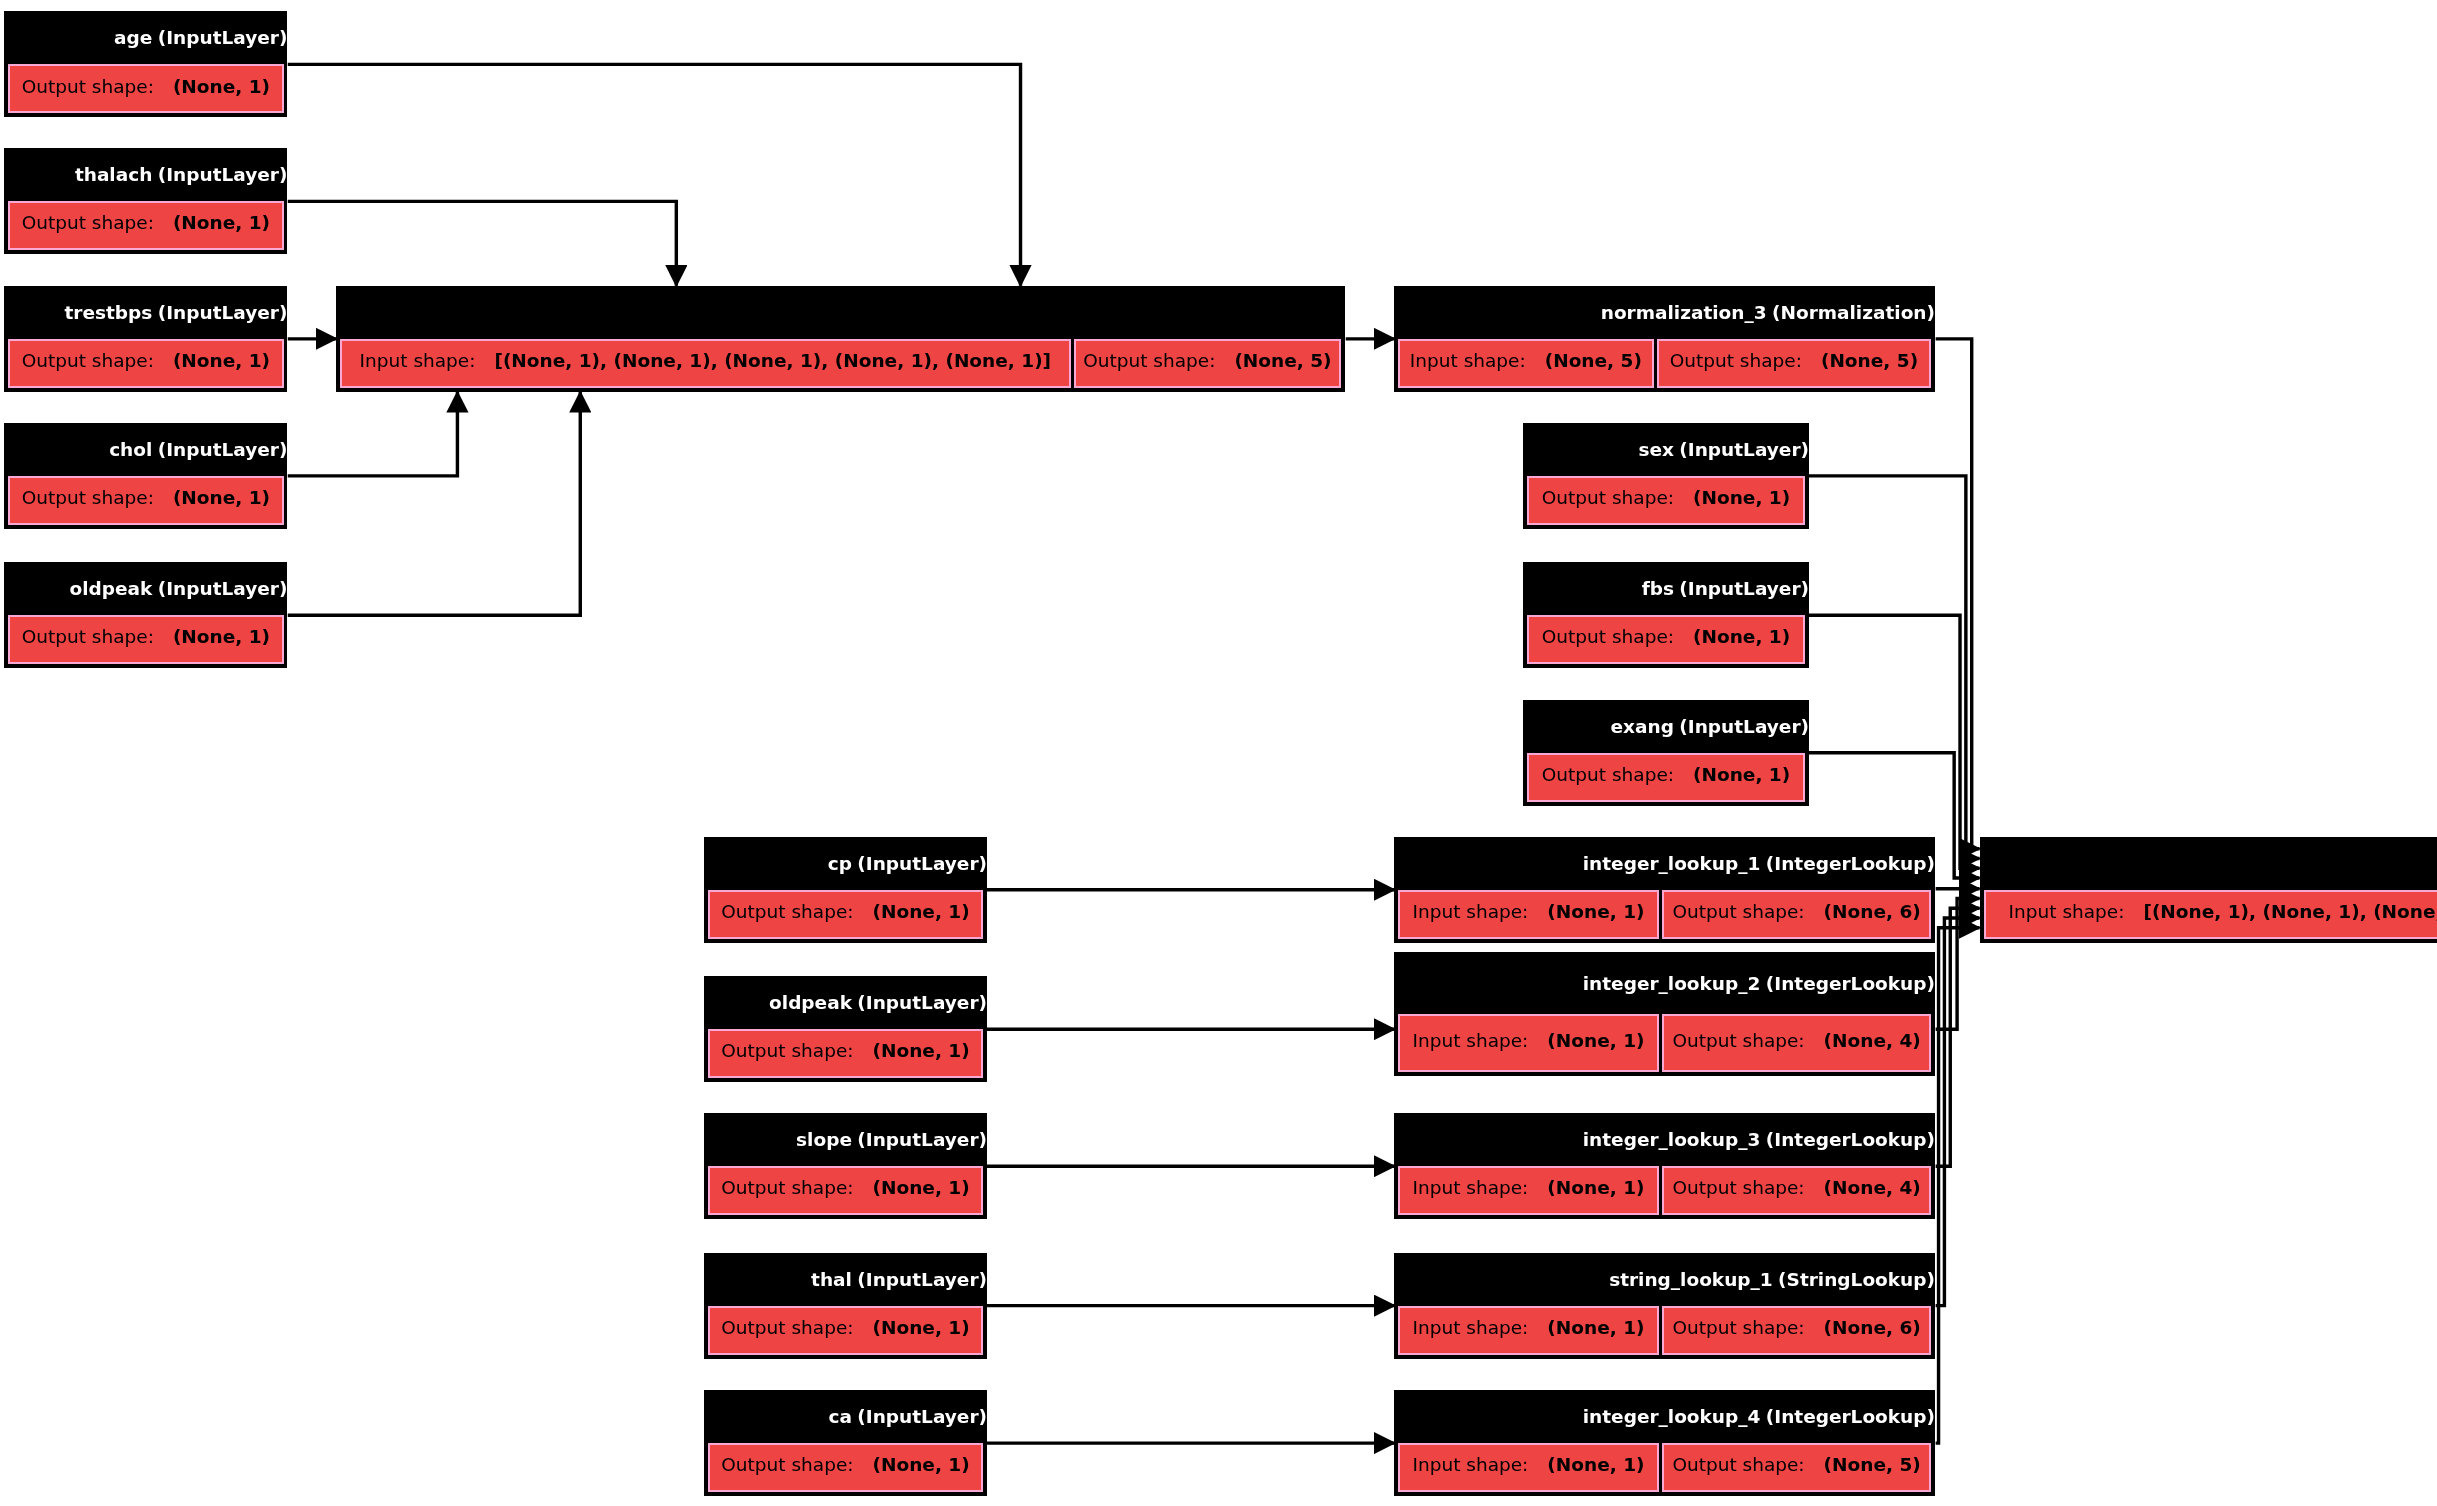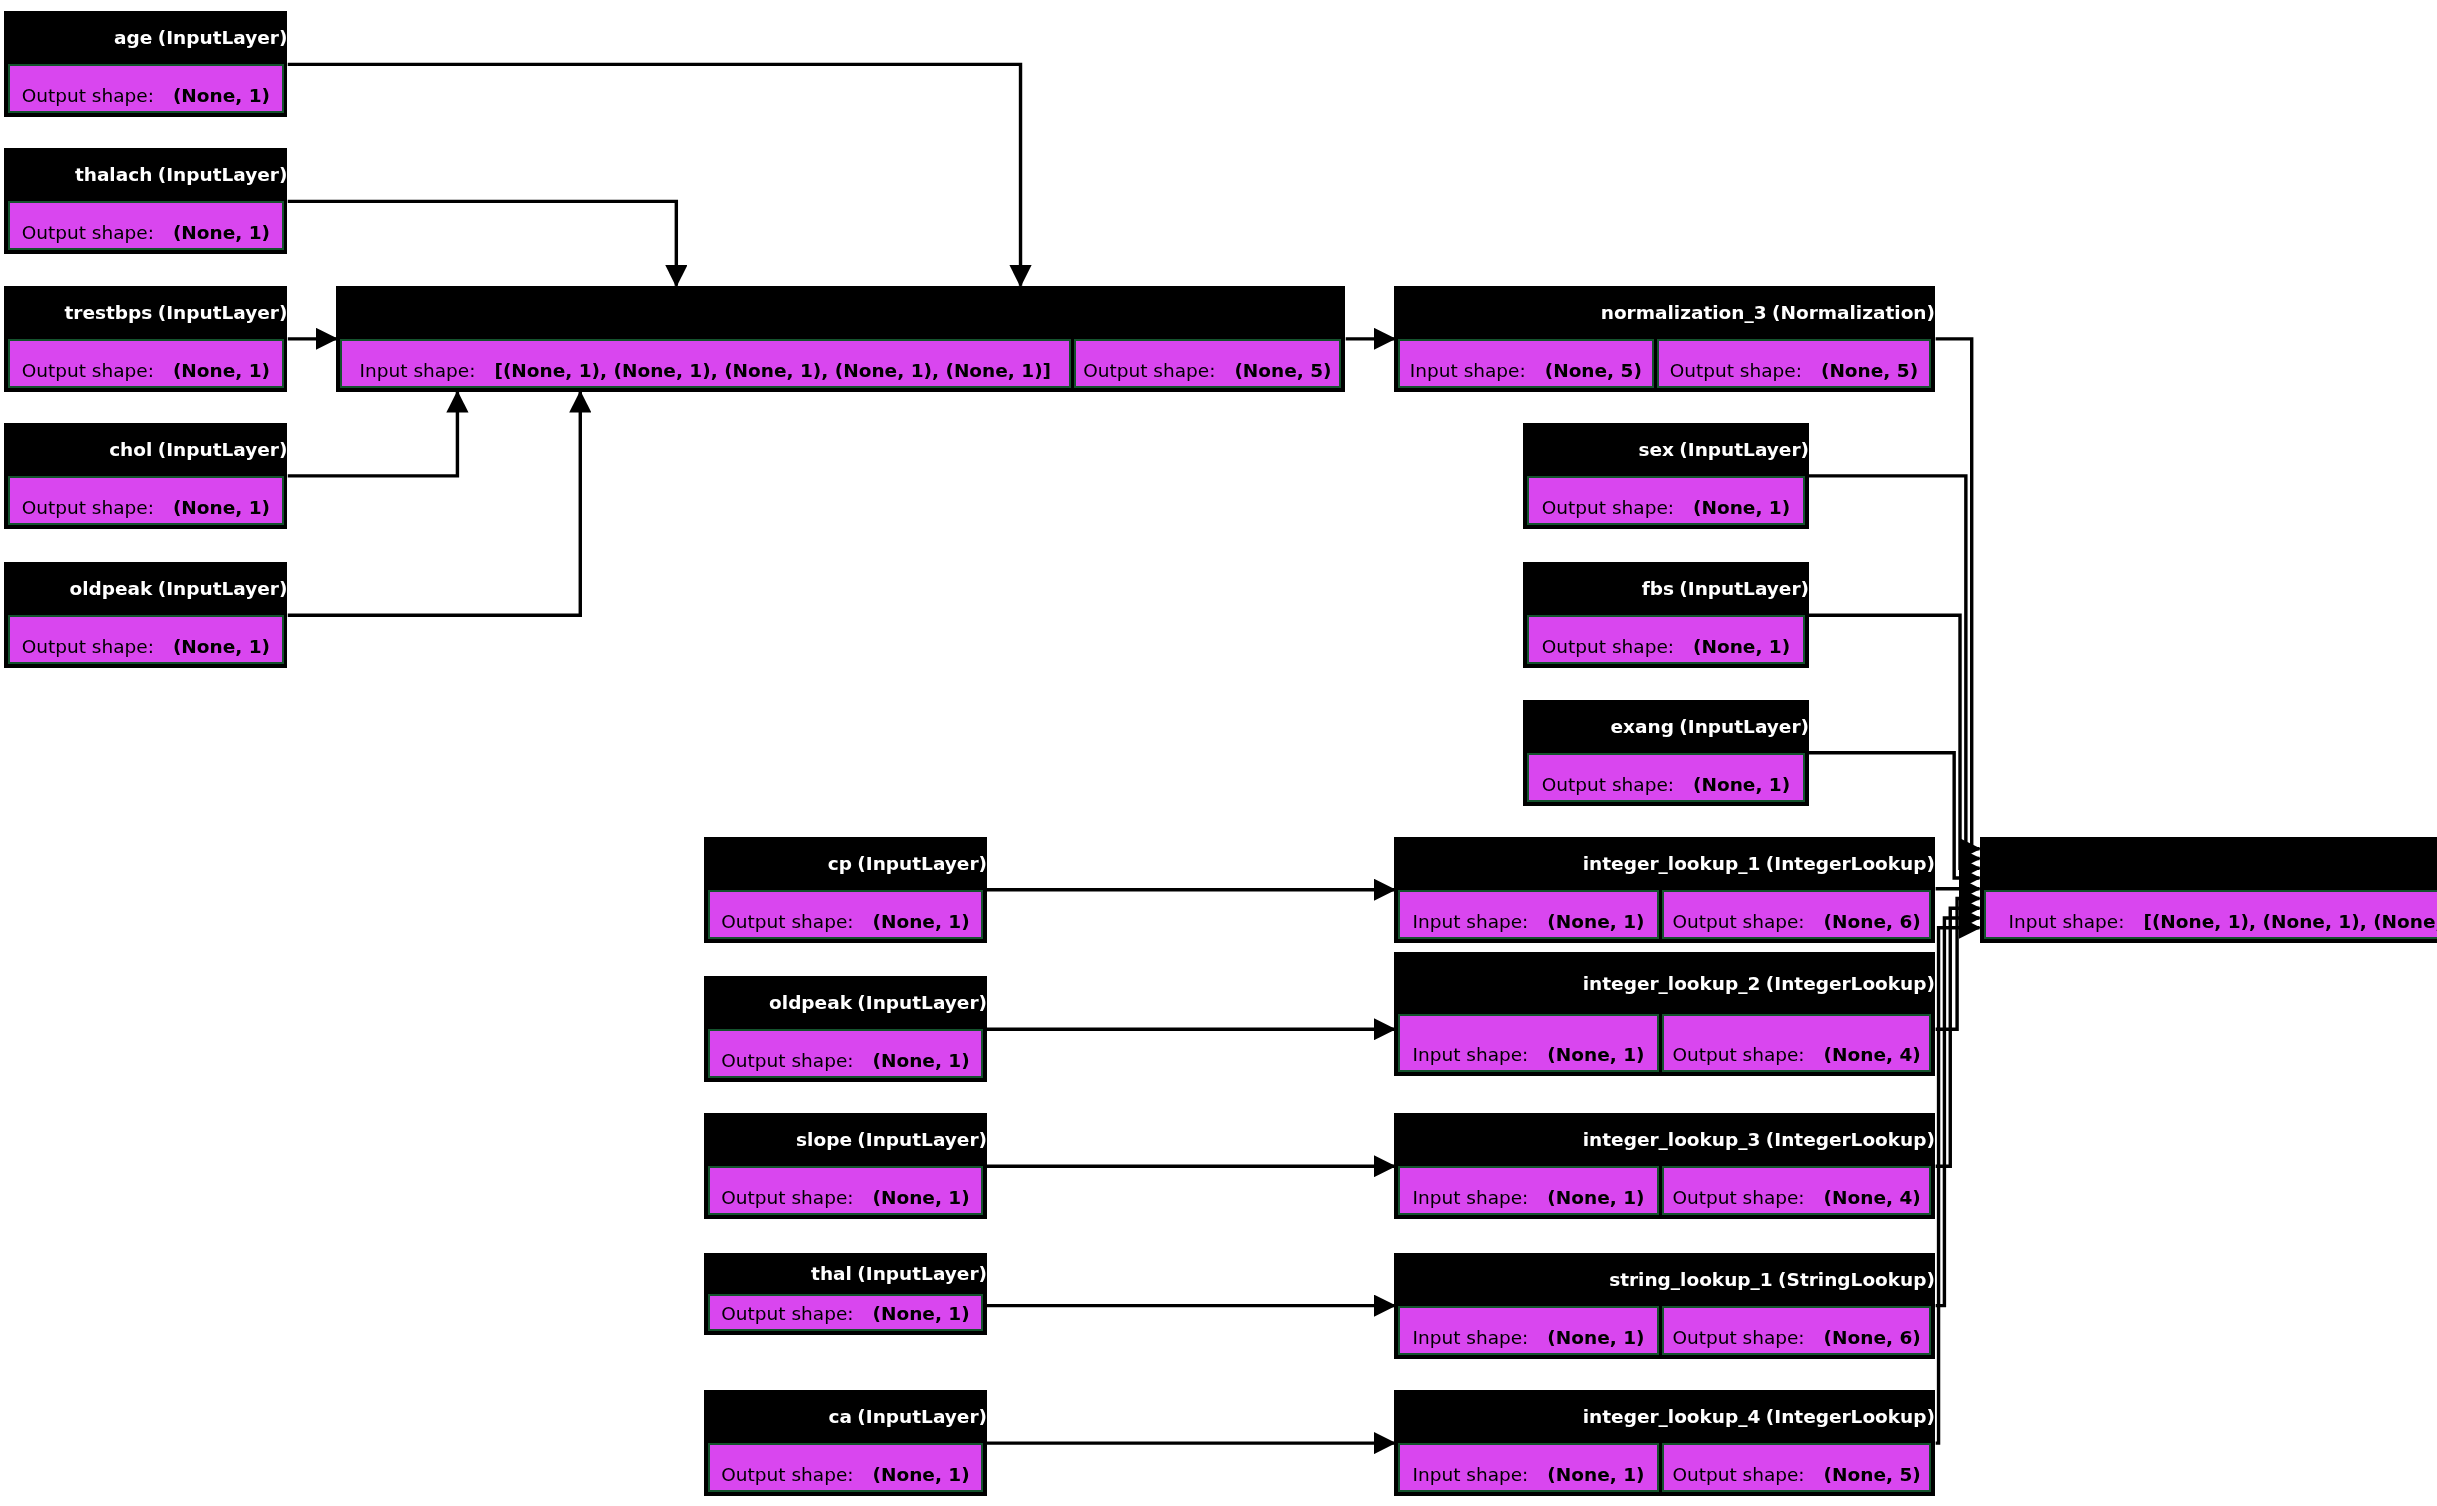--- a/index.html
+++ b/index.html
@@ -19,22 +19,22 @@
     display: flex; align-items: center; justify-content: flex-end;
     color: #fff; white-space: nowrap;
   }
   .nm { font-weight: bold; }
   .tp { margin-left: 5.4px; font-weight: bold; }
   .body {
     position: absolute; left: 3.9px; right: 3.9px; top: 50%; bottom: 4.4px;
     display: flex; gap: 2.9px;
   }
   .cell {
-    background: #d946ef; border: 2px solid #14532d; box-sizing: border-box;
-    display: flex; align-items: flex-end; justify-content: center;
+    background: #ef4444; border: 2px solid #f9a8d4; box-sizing: border-box;
+    display: flex; align-items: center; justify-content: center;
     white-space: nowrap; color: #000; padding-bottom: 4.9px; overflow: hidden;
     flex: 1 1 auto;
   }
   .cell .vl { font-weight: bold; margin-left: 19px; }
 </style>
 </head>
 <body>
 
 <div class="canvas">
 
@@ -285,21 +285,21 @@
           <span class="lb">Input shape:</span>
           <span class="vl">(None, 1)</span>
         </div>
       <div class="cell">
           <span class="lb">Output shape:</span>
           <span class="vl">(None, 4)</span>
         </div>
     </div>
   </div>
 
-  <div class="node" style="left:704px;top:1253px;width:283px;height:82px">
+  <div class="node" style="left:704px;top:1253px;width:283px;height:106px">
     <div class="hdr">
         <span class="nm">thal</span>
         <span class="tp">(InputLayer)</span>
       </div>
     <div class="body">
         <div class="cell">
           <span class="lb">Output shape:</span>
           <span class="vl">(None, 1)</span>
         </div>
       </div>

